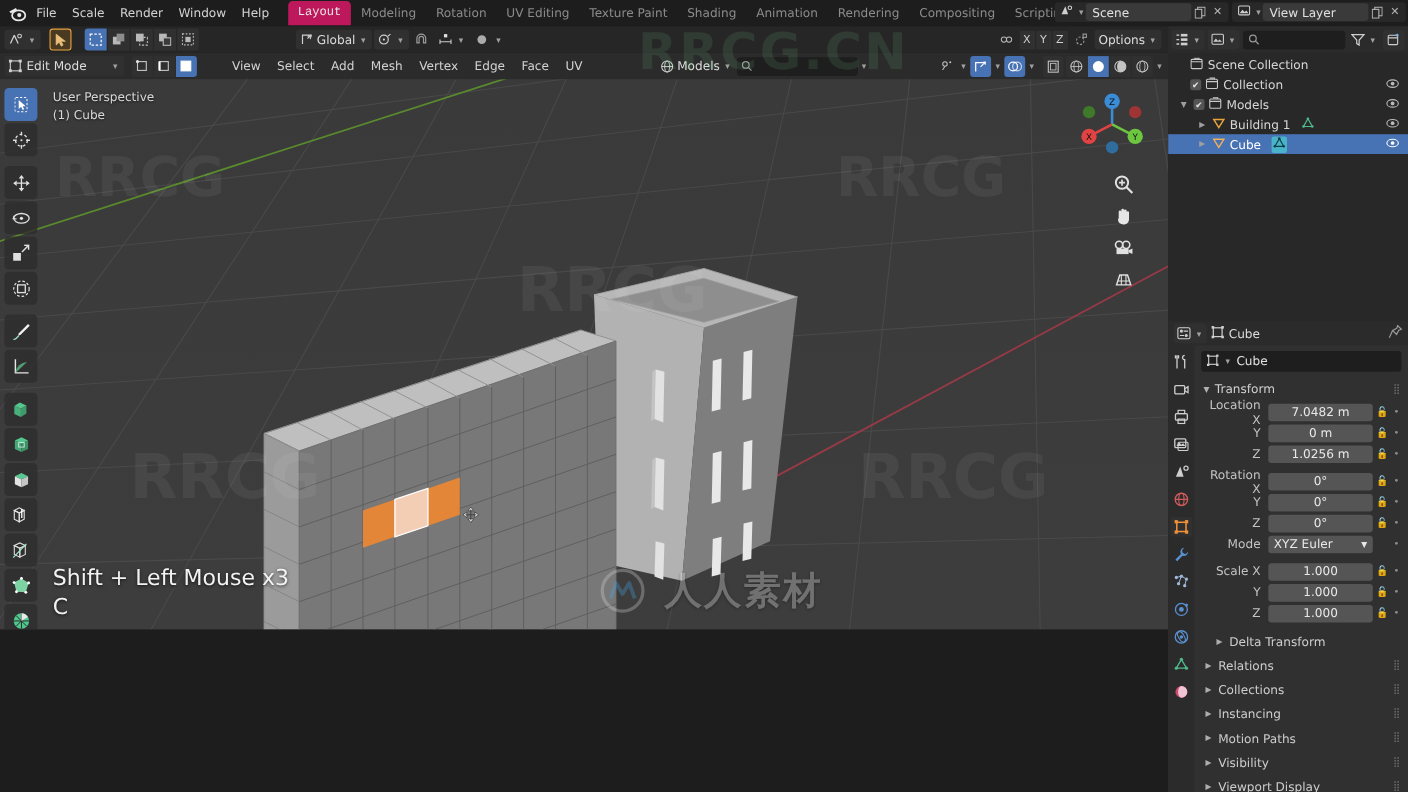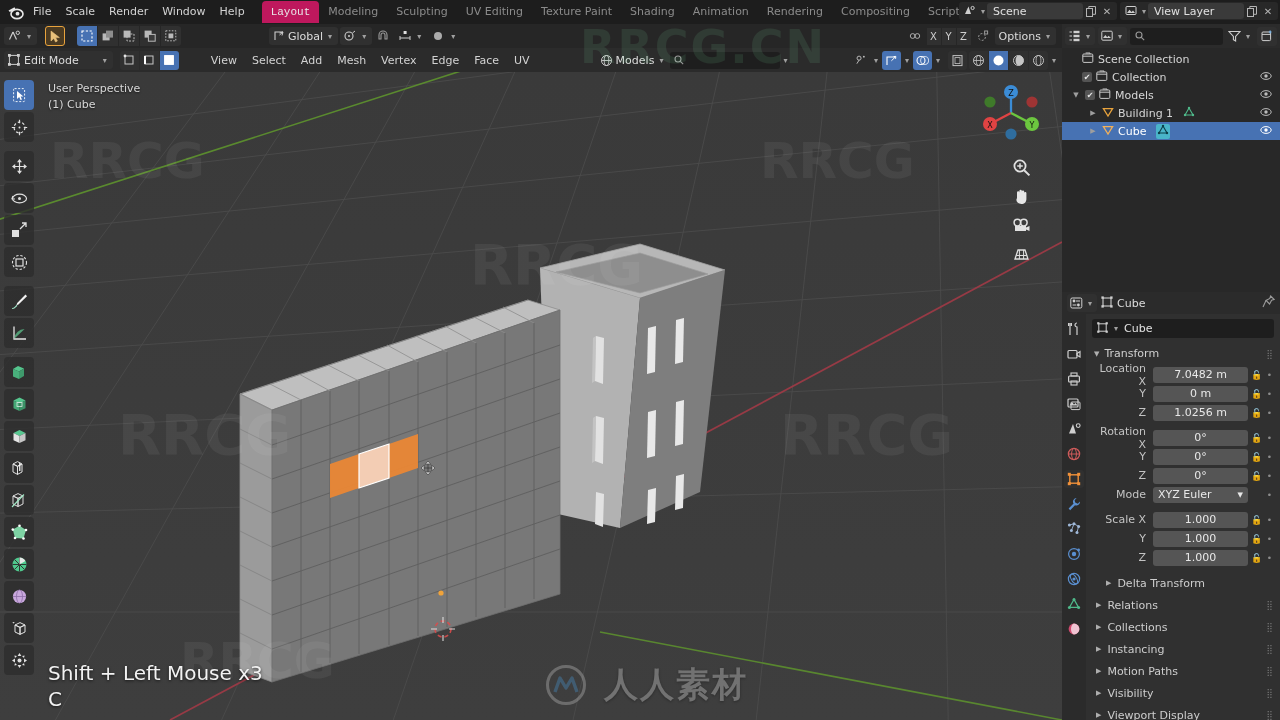--- a/index.html
+++ b/index.html
@@ -76,21 +76,21 @@
     width: 14px; height: 17px; background: #303030; display: flex; align-items: center;
     justify-content: center; color: #cfcfcf; font-size: 10px;
   }
   .seg { display: flex; gap: 1px; }
   .seg .hdr-btn { border-radius: 0; }
   .seg .hdr-btn:first-child { border-radius: 3px 0 0 3px; }
   .seg .hdr-btn:last-child { border-radius: 0 3px 3px 0; }
 
   
   .viewport {
-    position: absolute; left: 0; top: 72px; width: 1062px; height: 648px;
+    position: absolute; left: 0; top: 72px; width: 1062px; height: 500px;
     background: #3b3b3b; overflow: hidden;
   }
   .vp-grid { position: absolute; inset: 0; }
   .vp-text { position: absolute; left: 48px; top: 9px; color: #d8d8d8; font-size: 11px; line-height: 16px; text-shadow: 0 1px 2px #00000099;}
   .keys {
     position: absolute; left: 48px; bottom: 8px; color: #f2f2f2;
     font-size: 20px; line-height: 26px; text-shadow: 0 1px 3px #000000aa; font-weight: 400;
   }
   
   .toolcol {
@@ -209,21 +209,21 @@
     </div>
     <div class="menu-item">File</div>
     <div class="menu-item">Scale</div>
     <div class="menu-item">Render</div>
     <div class="menu-item">Window</div>
     <div class="menu-item">Help</div>
 
     <div class="ws-tabs">
       <div class="ws-tab active">Layout</div>
       <div class="ws-tab">Modeling</div>
-      <div class="ws-tab">Sculpting</div>
+      <div class="ws-tab">Rotation</div>
       <div class="ws-tab">UV Editing</div>
       <div class="ws-tab">Texture Paint</div>
       <div class="ws-tab">Shading</div>
       <div class="ws-tab">Animation</div>
       <div class="ws-tab">Rendering</div>
       <div class="ws-tab">Compositing</div>
       <div class="ws-tab">Scripting</div>
       <div class="ws-plus">+</div>
     </div>
 

